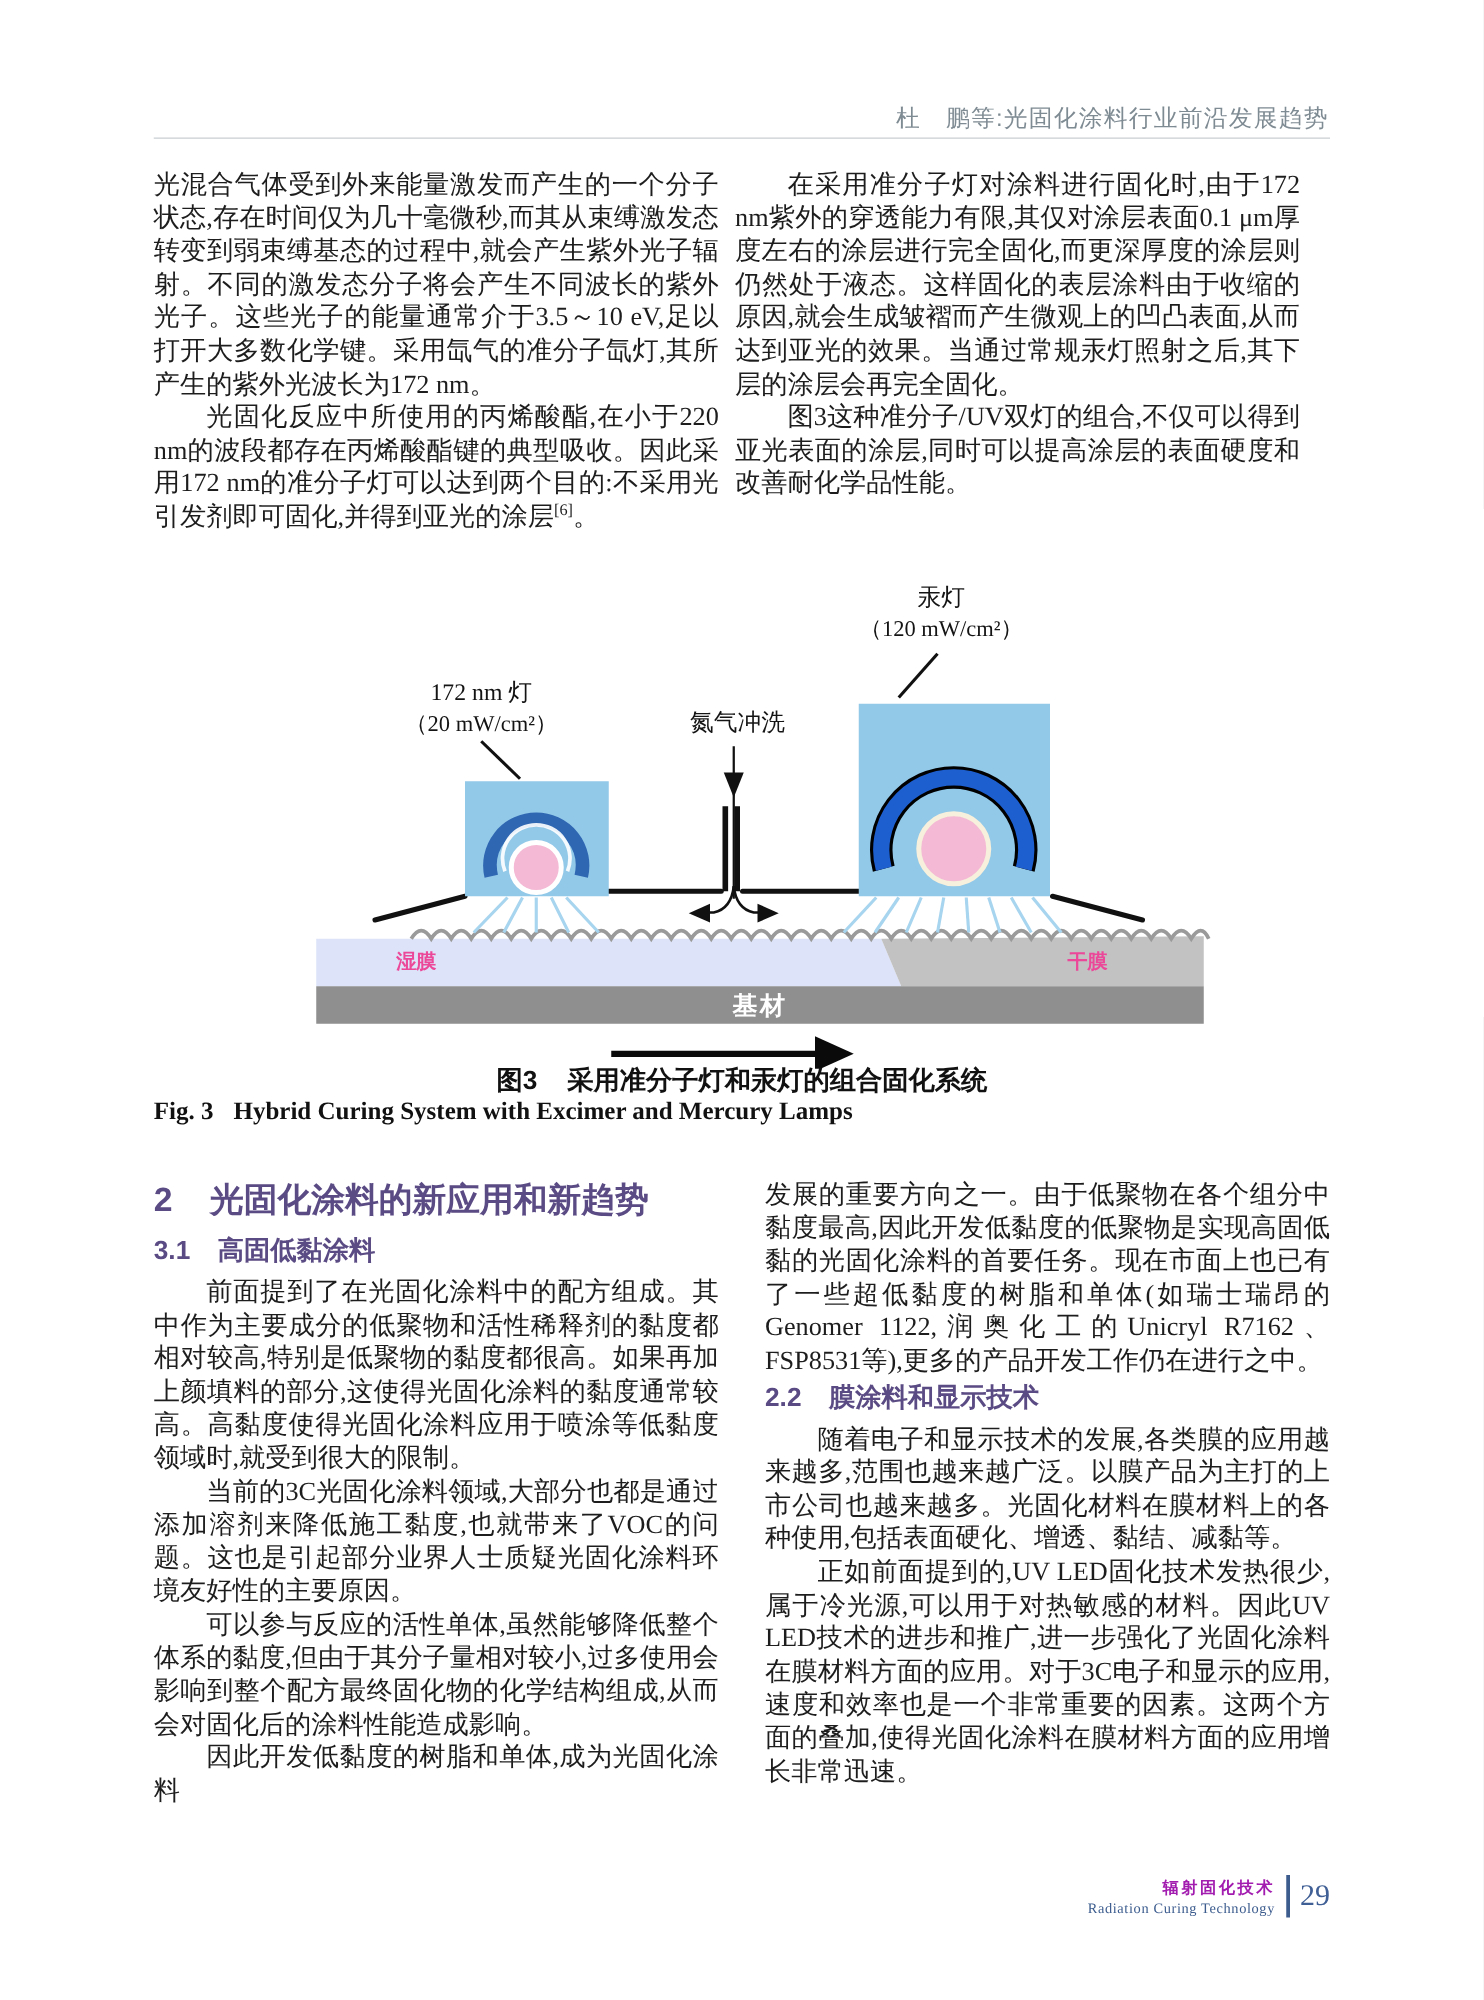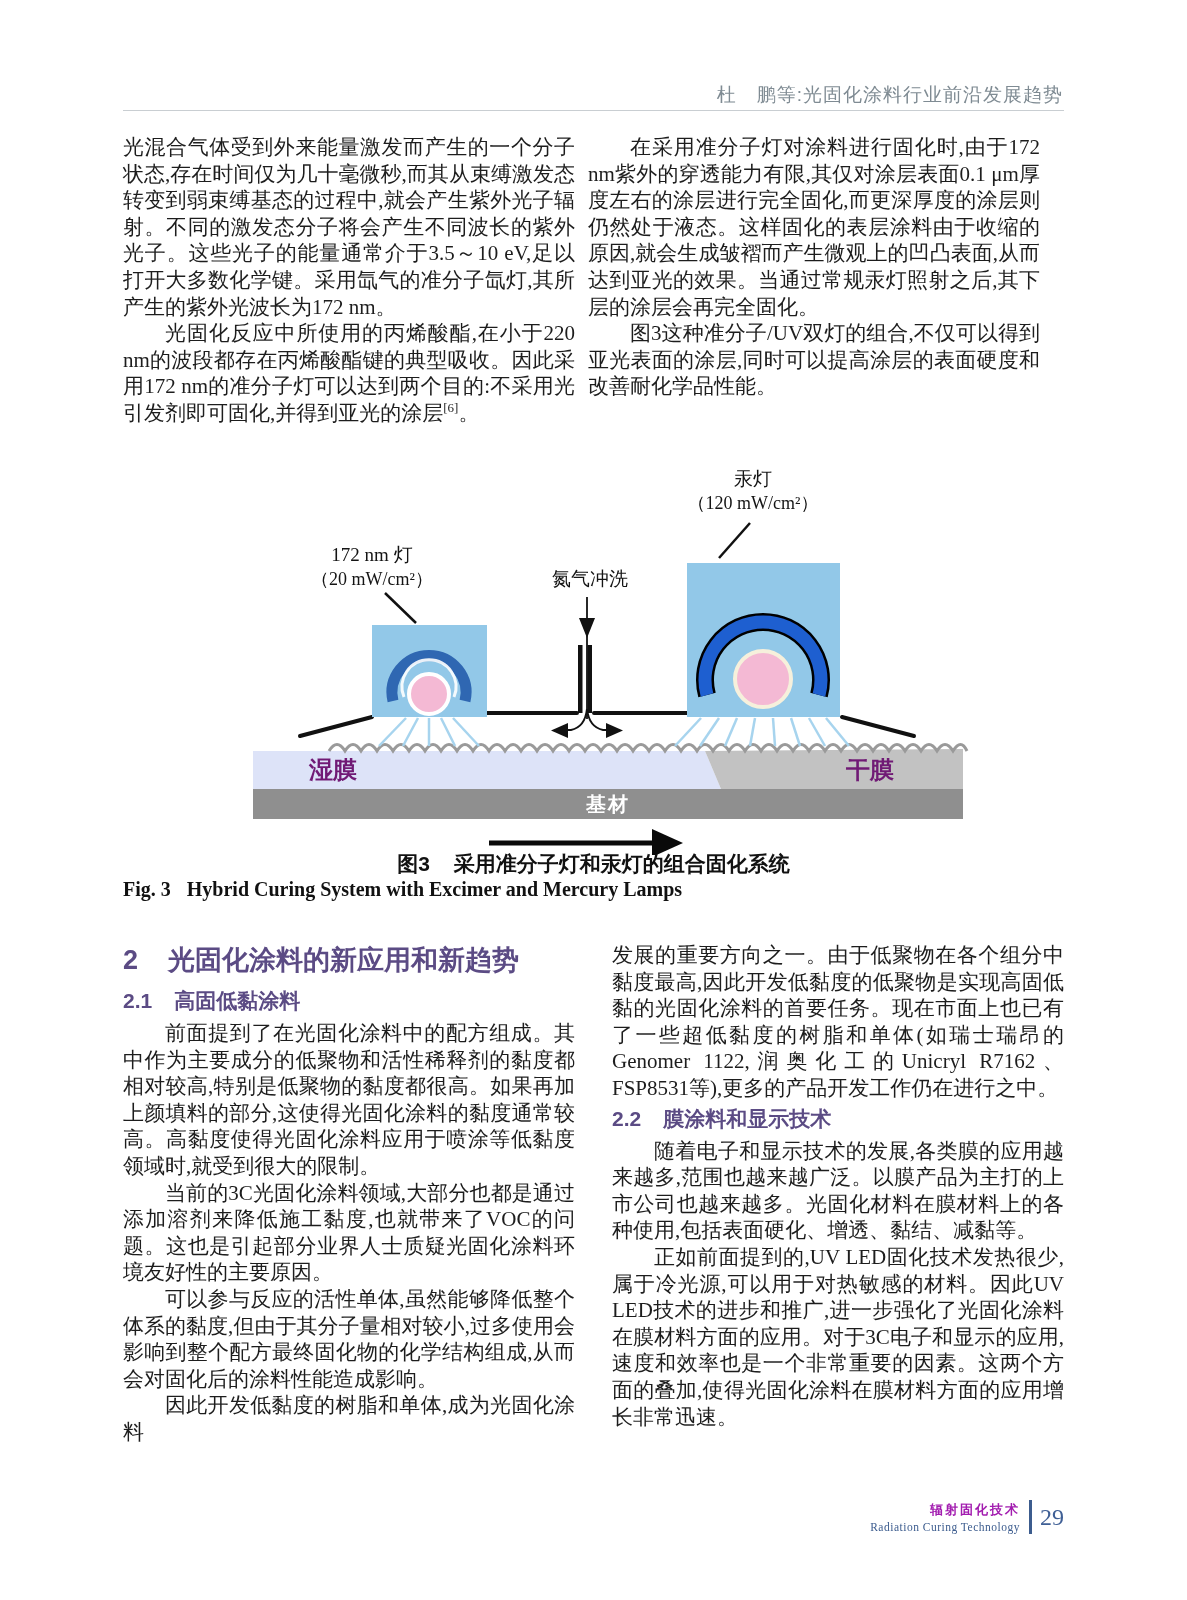--- a/index.html
+++ b/index.html
@@ -35,21 +35,21 @@
     color:#5b4b84;font-size:21px;line-height:26px;margin:4px 0 6px 0;text-align:left;
   }
   .h3 .num{display:inline-block;margin-right:22px;}
   
   .figure{position:absolute;left:123px;top:455px;width:941px;height:400px;}
   .figure svg{position:absolute;left:0;top:0;}
   .fig-label{
     position:absolute;text-align:center;font-size:19px;line-height:24px;color:#141414;
     font-family:"Liberation Serif","DejaVu Serif",serif;white-space:nowrap;
   }
-  .film-label{font-weight:600;font-size:24px;color:#701a75;}
+  .film-label{font-weight:600;font-size:16px;color:#ec4899;}
   .substrate-label{
     position:absolute;left:130px;top:336px;width:710px;text-align:center;
     color:#ffffff;font-size:20px;font-weight:600;letter-spacing:2px;
   }
   .caption-zh{
     position:absolute;left:123px;top:850px;width:941px;text-align:center;
     font-family:"Liberation Sans","DejaVu Sans",sans-serif;font-weight:bold;
     font-size:21px;color:#111;
   }
   .caption-zh .cnum{margin-right:24px;}
@@ -164,21 +164,21 @@
       <g>
         <line x1="366" y1="388" x2="532" y2="388" stroke="#0a0a0a" stroke-width="5"></line>
         <polygon points="529,374 529,402 560,388" fill="#0a0a0a"></polygon>
       </g>
     </svg>
 
     <div class="fig-label" style="left:550px;top:12px;width:160px;">
       <div>汞灯</div>
       <div style="font-size:18px;">（120 mW/cm²）</div>
     </div>
-    <div class="fig-label" style="left:169px;top:88px;width:160px;">
+    <div class="fig-label" style="left:182px;top:88px;width:160px;">
       <div>172 nm 灯</div>
       <div style="font-size:18px;">（20 mW/cm²）</div>
     </div>
     <div class="fig-label" style="left:397px;top:112px;width:140px;">氮气冲洗</div>
     <div class="fig-label film-label" style="left:170px;top:303px;width:80px;">湿膜</div>
     <div class="fig-label film-label" style="left:707px;top:303px;width:80px;">干膜</div>
     <div class="substrate-label">基材</div>
   </div>
 
   <div class="caption-zh">
@@ -186,21 +186,21 @@
   </div>
   <div class="caption-en">
     <span class="cnum">Fig. 3</span><span>Hybrid Curing System with Excimer and Mercury Lamps</span>
   </div>
 
   <div class="col col-l2">
     <div class="h2">
       <span class="num">2</span><span>光固化涂料的新应用和新趋势</span>
     </div>
     <div class="h3">
-      <span class="num">2.1</span><span>高固低黏涂料</span>
+      <span class="num">3.1</span><span>高固低黏涂料</span>
     </div>
     <p>前面提到了在光固化涂料中的配方组成。其中作为主要成分的低聚物和活性稀释剂的黏度都相对较高,特别是低聚物的黏度都很高。如果再加上颜填料的部分,这使得光固化涂料的黏度通常较高。高黏度使得光固化涂料应用于喷涂等低黏度领域时,就受到很大的限制。</p>
     <p>当前的3C光固化涂料领域,大部分也都是通过添加溶剂来降低施工黏度,也就带来了VOC的问题。这也是引起部分业界人士质疑光固化涂料环境友好性的主要原因。</p>
     <p>可以参与反应的活性单体,虽然能够降低整个体系的黏度,但由于其分子量相对较小,过多使用会影响到整个配方最终固化物的化学结构组成,从而会对固化后的涂料性能造成影响。</p>
     <p>因此开发低黏度的树脂和单体,成为光固化涂料</p>
   </div>
   <div class="col col-r2">
     <p class="noind">发展的重要方向之一。由于低聚物在各个组分中黏度最高,因此开发低黏度的低聚物是实现高固低黏的光固化涂料的首要任务。现在市面上也已有了一些超低黏度的树脂和单体(如瑞士瑞昂的Genomer 1122,润奥化工的Unicryl R7162、FSP8531等),更多的产品开发工作仍在进行之中。</p>
     <div class="h3">
       <span class="num">2.2</span><span>膜涂料和显示技术</span>

